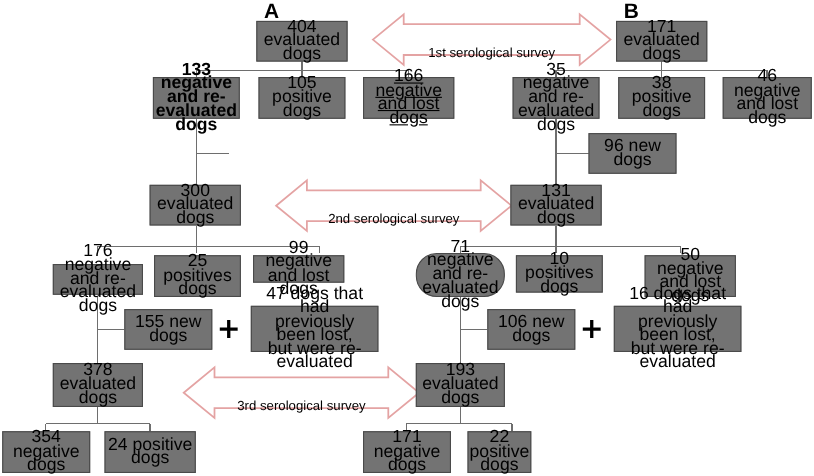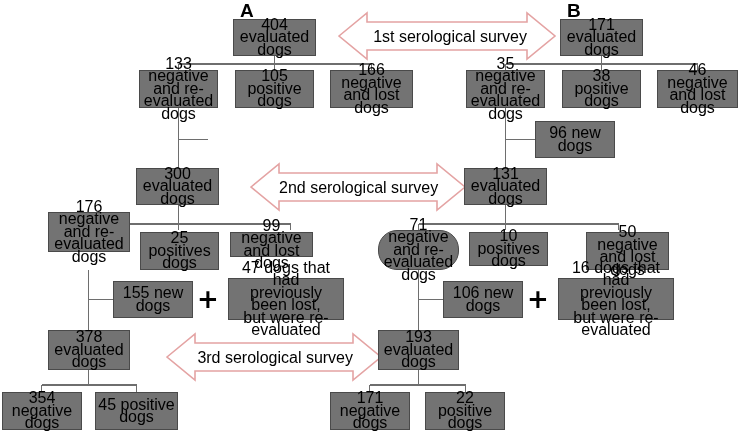--- a/index.html
+++ b/index.html
@@ -58,25 +58,26 @@
   svg.arrowlayer {
     position: absolute;
     left: 0;
     top: 0;
     width: 740px;
     height: 433px;
     z-index: 2;
   }
   .arrow-text {
     position: absolute;
-    font-size: 16px;
+    font-size: 12px;
     color: #000000;
     z-index: 4;
-    text-align: right;
+    text-align: center;
     white-space: nowrap;
+    margin-top: 13px;
   }
 </style>
 </head>
 <body>
 
 <div id="canvas">
 
   <svg class="lines" viewBox="0 0 740 433">
     <g stroke="#6e6e6e" stroke-width="1.4" fill="none" shape-rendering="crispEdges">
 
@@ -117,52 +118,52 @@
   <div class="panel-label" style="left:240px; top:0px;">A</div>
   <div class="panel-label" style="left:567px; top:0px;">B</div>
 
   <div class="arrow-text" style="left:367px; top:28px; width:160px;">1st serological survey</div>
   <div class="arrow-text" style="left:279px; top:179px; width:158px;">2nd serological survey</div>
   <div class="arrow-text" style="left:195px; top:349px; width:158px;">3rd serological survey</div>
 
   <div class="box" style="left:233px; top:19px; width:83px; height:37px;">404 evaluated
 dogs</div>
 
-  <div class="box" style="left:139px; top:70px; width:79px; height:38px;">133 negative
+  <div class="box" style="left:139px; top:70px; width:79px; height:38px;font-weight:bold;">133 negative
 and re-
 evaluated  dogs</div>
   <div class="box" style="left:235px; top:70px; width:79px; height:38px;">105 positive
 dogs</div>
-  <div class="box" style="left:330px; top:70px; width:83px; height:38px;">166 negative
+  <div class="box" style="left:330px; top:70px; width:83px; height:38px;text-decoration:underline;">166 negative
 and lost dogs</div>
 
 
   <div class="box" style="left:136px; top:168px; width:83px; height:37px;">300 evaluated
 dogs</div>
 
-  <div class="box" style="left:48px; top:212px; width:82px; height:40px;">176 negative
+  <div class="box" style="left:48px; top:240px; width:82px; height:28px;">176 negative
 and re-
 evaluated  dogs</div>
   <div class="box" style="left:140px; top:232px; width:79px; height:38px;">25 positives
 dogs</div>
   <div class="box" style="left:230px; top:232px; width:83px; height:25px;">99 negative
 and lost dogs</div>
 
   <div class="box" style="left:113px; top:281px; width:80px; height:37px;">155 new dogs</div>
   <div class="plus" style="left:197px; top:286px;">+</div>
   <div class="box" style="left:228px; top:278px; width:116px; height:42px;">47 dogs that had
 previously  been lost,
 but were re-evaluated</div>
 
   <div class="box" style="left:48px; top:330px; width:82px; height:40px;">378 evaluated
 dogs</div>
 
   <div class="box" style="left:2px; top:392px; width:80px; height:38px;">354 negative
 dogs</div>
-  <div class="box" style="left:95px; top:392px; width:83px; height:38px;">45 positive
+  <div class="box" style="left:95px; top:392px; width:83px; height:38px;">24 positive
 dogs</div>
 
   <div class="box" style="left:560px; top:19px; width:83px; height:37px;">171 evaluated
 dogs</div>
 
   <div class="box" style="left:466px; top:70px; width:79px; height:38px;">35 negative
 and re-
 evaluated  dogs</div>
   <div class="box" style="left:562px; top:70px; width:79px; height:38px;">38 positive
 dogs</div>
@@ -186,16 +187,16 @@
   <div class="plus" style="left:527px; top:286px;">+</div>
   <div class="box" style="left:558px; top:278px; width:116px; height:42px;">16 dogs that had
 previously  been lost,
 but were re-evaluated</div>
 
   <div class="box" style="left:378px; top:330px; width:81px; height:40px;">193 evaluated
 dogs</div>
 
   <div class="box" style="left:330px; top:392px; width:80px; height:38px;">171 negative
 dogs</div>
-  <div class="box" style="left:425px; top:392px; width:80px; height:38px;">22 positive
+  <div class="box" style="left:425px; top:392px; width:58px; height:38px;">22 positive
 dogs</div>
 
 </div>
 
 </body></html>

